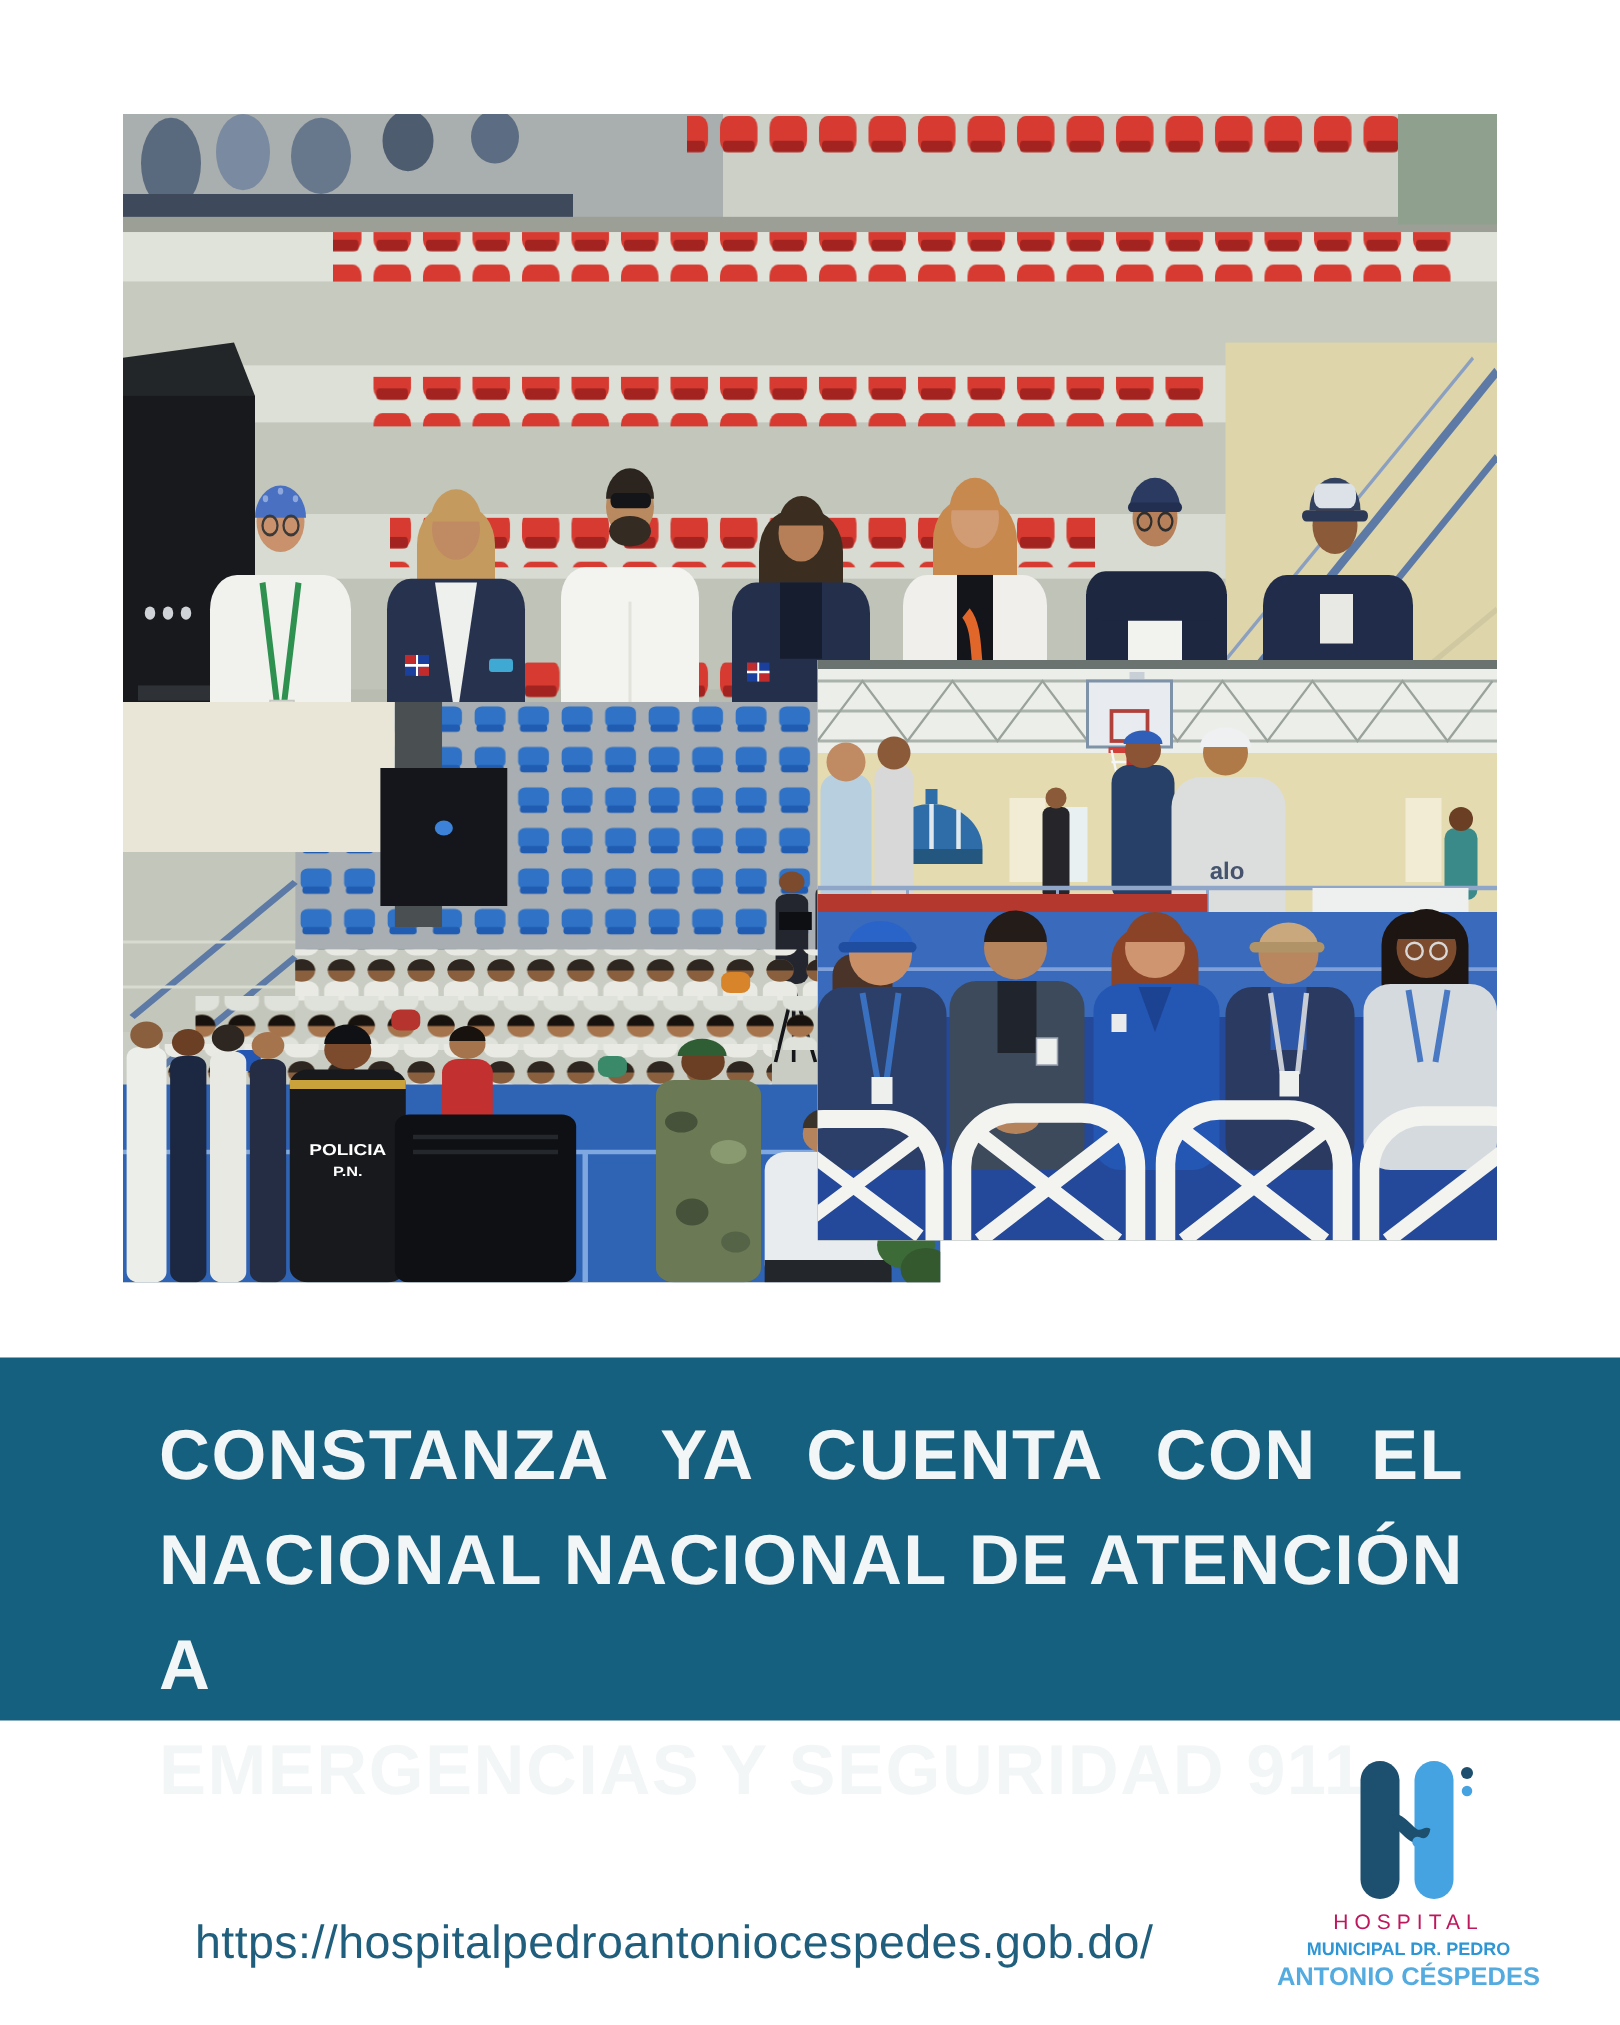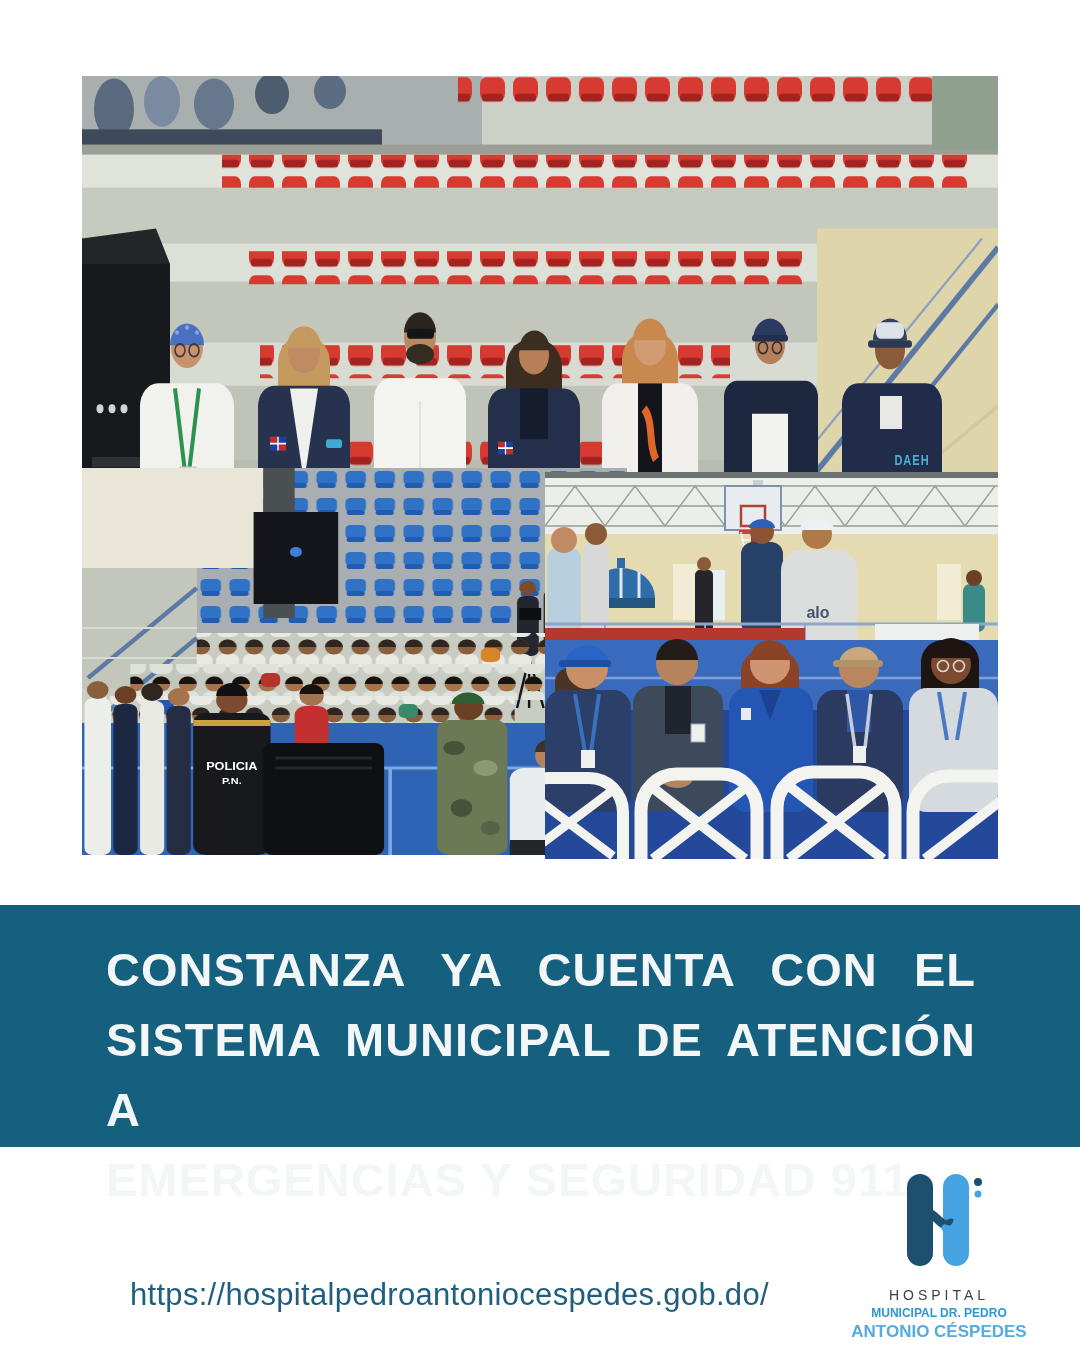--- a/index.html
+++ b/index.html
@@ -4,40 +4,40 @@
 <style>
   html,body { margin:0; padding:0; background:#ffffff; }
   .page {
     position:relative; width:1080px; height:1350px; overflow:hidden;
     background:#ffffff; font-family:"Liberation Sans", sans-serif;
   }
   .photo { position:absolute; overflow:hidden; background:#c8ccc2; }
   .photo svg { display:block; width:100%; height:100%; }
   .photo-top { left:82px;  top:76px;  width:916px; height:480px; }
   .photo-bl  { left:82px;  top:468px; width:545px; height:387px; }
-  .photo-br  { left:545px; top:472px; width:453px; height:387px; }
+  .photo-br  { left:545px; top:440px; width:453px; height:387px; }
 
   .banner {
     position:absolute; left:0; top:905px; width:1080px; height:242px;
     background:#155f7f; box-sizing:border-box; padding:30px 104px 15px 106px;
   }
   .headline-line {
     color:#f3f6f7; font-weight:bold; font-size:47px; line-height:70px;
     letter-spacing:1px; white-space:normal;
   }
   .jl { text-align:justify; text-align-last:justify; }
 
   .site-url {
     position:absolute; left:130px; top:1277px;
     font-size:31px; color:#1f5f7d; letter-spacing:0.3px;
   }
 
   .logo { position:absolute; left:843px; top:1172px; width:192px; text-align:center; }
   .logo-mark { width:92px; height:100px; margin:0 auto; display:block; }
-  .logo-hospital { font-size:14px; letter-spacing:4px; color:#404040; margin-top:15px; }
+  .logo-hospital { font-size:14px; letter-spacing:4px; color:#be185d; margin-top:1px; }
   .logo-l2 { font-size:12px; font-weight:bold; color:#2e96d5; margin-top:3px; }
   .logo-l3 { font-size:17px; font-weight:bold; color:#54abdf; margin-top:2px; }
 </style>
 </head>
 <body>
 
 <div class="page">
 
   <div class="photo photo-top" aria-label="Seven officials posing in front of gymnasium bleachers with red seats, staircase at right, police seated above">
     <svg viewBox="0 0 916 378" preserveAspectRatio="none">
@@ -389,21 +389,21 @@
         <g>
           <rect x="368" y="304" width="116" height="132" rx="36" fill="none" stroke="#f3f3f0" stroke-width="13"></rect>
           <path d="M380 387 L470 318" stroke="#f3f3f0" stroke-width="10"></path>
         </g>
       </g>
     </svg>
   </div>
 
   <div class="banner">
     <div class="headline-line jl">CONSTANZA YA CUENTA CON EL</div>
-    <div class="headline-line jl">SISTEMA MUNICIPAL DE ATENCIÓN A</div>
+    <div class="headline-line jl">NACIONAL NACIONAL DE ATENCIÓN A</div>
     <div class="headline-line">EMERGENCIAS Y SEGURIDAD 911.</div>
   </div>
 
   <div class="site-url">https://hospitalpedroantoniocespedes.gob.do/</div>
 
   <div class="logo">
     <svg class="logo-mark" viewBox="0 0 92 100">
       <rect x="14" y="2" width="26" height="92" rx="13" fill="#1d4f6e"></rect>
       <rect x="50" y="2" width="26" height="92" rx="13" fill="#45a3e2"></rect>
       <path d="M38 42 C46 46 48 56 58 51" stroke="#1d4f6e" stroke-width="9" fill="none" stroke-linecap="round"></path>

